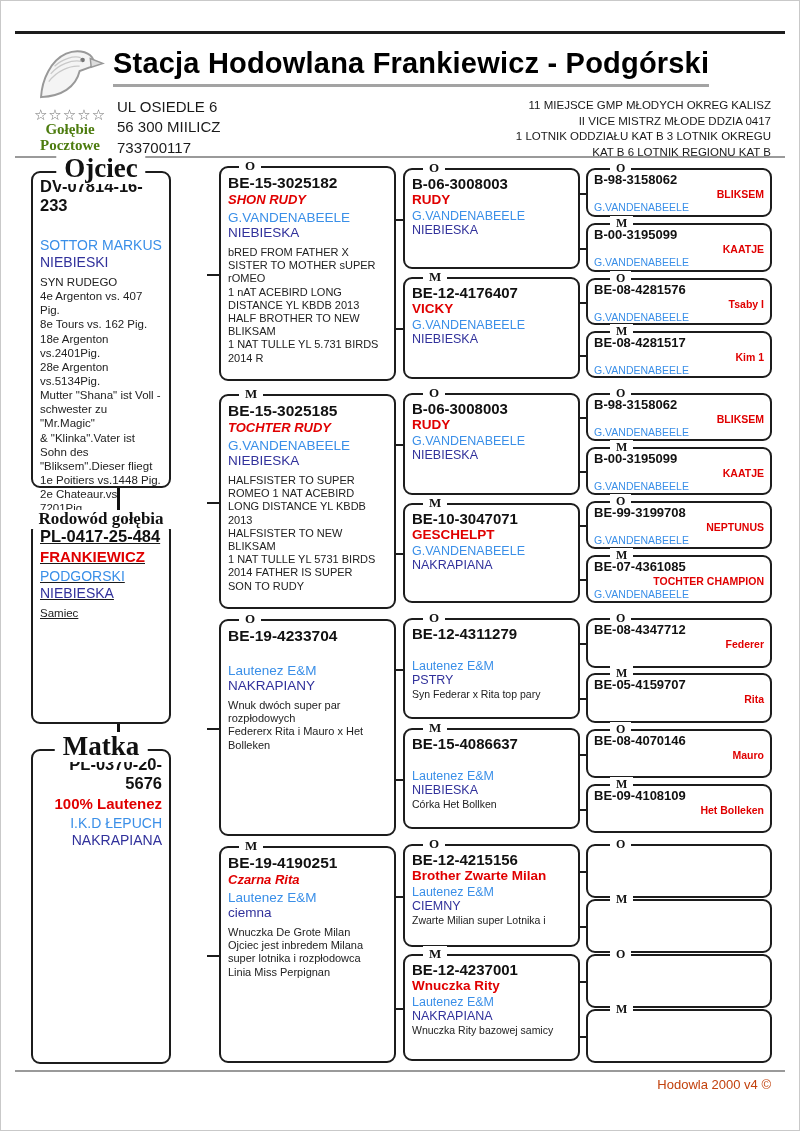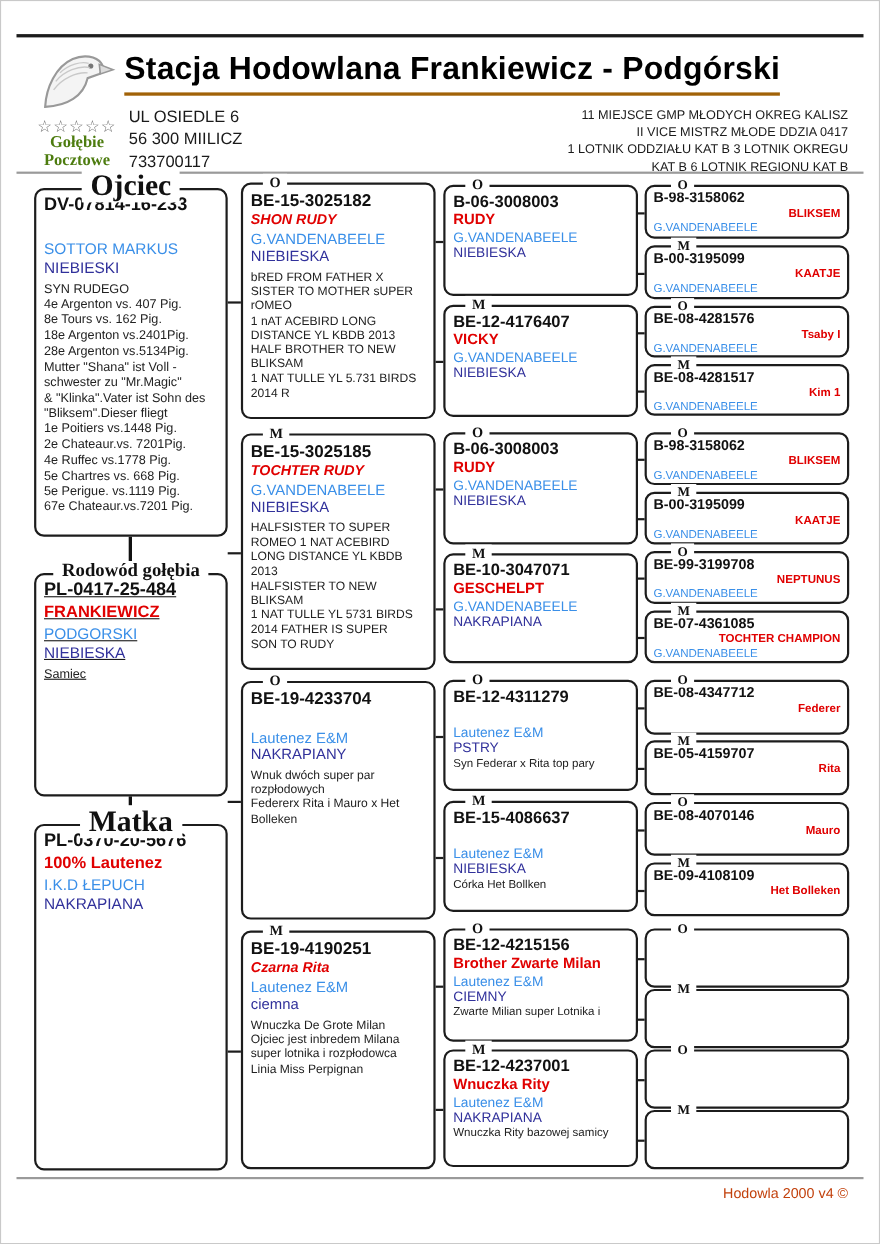--- a/index.html
+++ b/index.html
@@ -9,42 +9,42 @@
   
   .top-rule{position:absolute;left:14px;right:14px;top:30px;height:3px;background:#1c1c1c;}
   .header-rule{position:absolute;left:14px;right:14px;top:155px;height:2px;background:#9a9a9a;}
   .footer-rule{position:absolute;left:14px;right:14px;top:1069px;height:2px;background:#9a9a9a;}
 
   
   .logo{position:absolute;left:26px;top:44px;width:86px;text-align:center;}
   .logo .stars{font-size:15px;color:#6e6e6e;letter-spacing:1px;line-height:1;margin-top:2px;}
   .logo .brand{font-family:"Liberation Serif",serif;font-weight:bold;font-size:15px;color:#4d7c0f;line-height:1.05;}
   .title{position:absolute;left:112px;top:46px;font-size:29px;font-weight:bold;color:#000;
-         display:inline-block;border-bottom:3px solid #a16207;padding-bottom:4px;letter-spacing:0.2px;}
+         display:inline-block;border-bottom:3px solid #a3a3a3;padding-bottom:4px;letter-spacing:0.2px;}
   .address{position:absolute;left:116px;top:96px;font-size:15px;line-height:1.35;white-space:pre-line;}
   .achievements{position:absolute;right:28px;top:97px;width:400px;text-align:right;font-size:11.5px;
                 line-height:1.35;white-space:pre-line;}
 
   
   #pedigree{position:absolute;left:0;top:0;width:100%;height:100%;}
   .pbox{position:absolute;background:#fff;border:2px solid #1c1c1c;border-radius:9px;
         padding:4px 7px;box-sizing:border-box;}
   .sex{position:absolute;top:-10px;left:18px;background:#fff;padding:0 6px;
        font-family:"Liberation Serif",serif;font-weight:bold;font-size:13px;color:#111;line-height:1.2;}
   .ring{font-weight:bold;color:#111;}
   .bird-name{font-weight:bold;color:#e00000;}
   .strain{color:#3a8fe8;}
   .bird-color{color:#31319b;}
   .notes{color:#222;white-space:pre-line;}
 
   
-  .col1{left:30px;width:176px;}
+  .col1{left:30px;width:140px;}
   .box-father{top:170px;height:317px;}
   .box-subject{top:520px;height:203px;text-decoration:underline;}
-  .box-mother{top:748px;height:315px;}
+  .box-mother{top:748px;height:315px;text-align:right;}
   .col1-label{position:absolute;left:50%;transform:translateX(-50%);background:#fff;padding:0 8px;
               font-family:"Liberation Serif",serif;font-weight:bold;white-space:nowrap;color:#111;}
   .col1-label.big{top:-19px;font-size:27px;line-height:1.1;}
   .col1-label.small{top:-13px;font-size:17px;line-height:1.1;}
   .col1 .ring{font-size:16.5px;margin-bottom:2px;}
   .col1 .bird-name{font-size:15px;min-height:19px;margin-bottom:1px;}
   .col1 .strain{font-size:14px;margin-bottom:1px;}
   .col1 .bird-color{font-size:14px;margin-bottom:5px;}
   .col1 .notes{font-size:11.5px;line-height:1.23;}
 

